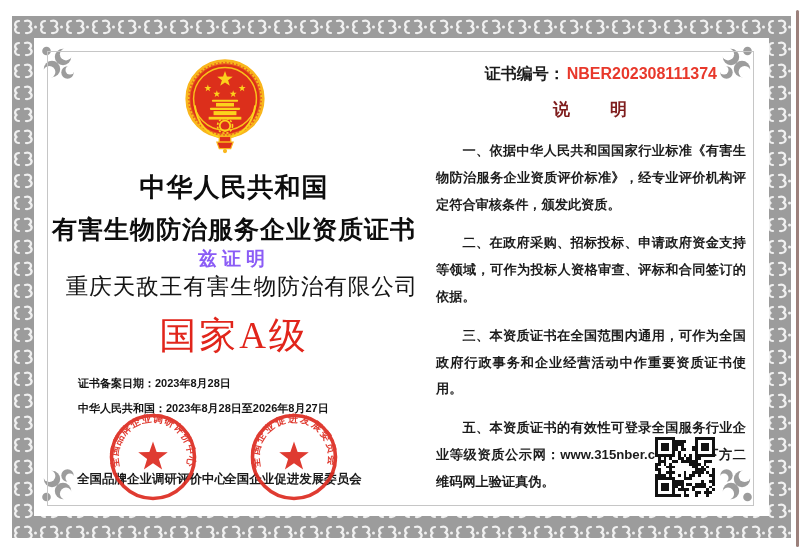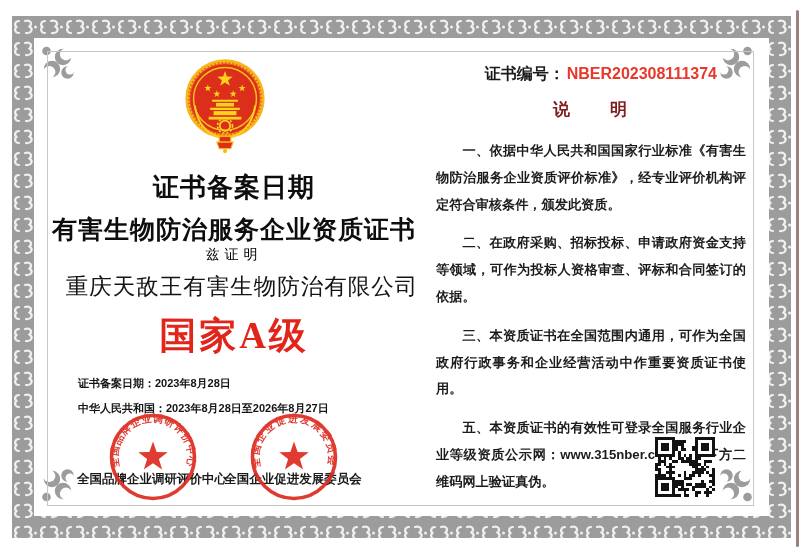--- a/index.html
+++ b/index.html
@@ -18,26 +18,26 @@
     border:1px solid #c6c6c6;
   }
 
   
   .emblem{left:184px;top:58px;}
   .title1{left:46px;top:170px;width:376px;text-align:center;
     font-size:26px;font-weight:bold;letter-spacing:1px;color:#0d0d0d;}
   .title2{left:34px;top:201px;width:400px;text-align:center;
     font-size:25px;font-weight:bold;letter-spacing:1px;color:#0d0d0d;margin-top:12px;}
   .certify{left:46px;top:246px;width:376px;text-align:center;
-    font-size:14px;font-weight:400;letter-spacing:5px;color:#000000;}
+    font-size:19px;font-weight:700;letter-spacing:5px;color:#8b5cf6;}
   .company{left:34px;top:271px;width:400px;text-align:center;
     font-size:22.5px;font-weight:500;letter-spacing:1px;color:#141414;margin-left:8px;}
   .grade{left:46px;top:311px;width:376px;text-align:center;
     font-family:"Liberation Serif","DejaVu Serif",serif;
-    font-size:37px;font-weight:bold;letter-spacing:3px;color:#e1251b;}
+    font-size:37px;font-weight:normal;letter-spacing:3px;color:#e1251b;}
   .dates{left:78px;top:371px;font-size:11px;font-weight:bold;
     line-height:25px;color:#141414;}
 
   
   .seal-caption{font-size:12.5px;font-weight:bold;color:#1a1a1a;
     text-align:center;z-index:1;}
   .cap-left{left:72px;top:471px;width:160px;}
   .cap-right{left:219px;top:471px;width:148px;}
   .seal-stamp{z-index:2;opacity:.92;}
   .seal-left{left:107px;top:411px;}
@@ -120,21 +120,21 @@
   </g>
   <circle cx="50" cy="83" r="6.4" fill="none" stroke="#fcd21c" stroke-width="2.2"></circle>
   <circle cx="50" cy="83" r="9.2" fill="none" stroke="#fcd21c" stroke-width="2" stroke-dasharray="2.6 2.4"></circle>
   <path d="M13 58 C16 82 30 94 44 97" stroke="#fcd21c" stroke-width="2.4" fill="none"></path>
   <path d="M87 58 C84 82 70 94 56 97" stroke="#fcd21c" stroke-width="2.4" fill="none"></path>
   <rect x="43" y="96" width="14" height="7" fill="#dc2f1b" stroke="#f9b61c" stroke-width="1.6"></rect>
   <path d="M40 103 h20 l-3 8 h-14 Z" fill="#dc2f1b" stroke="#f9b61c" stroke-width="1.4"></path>
   <circle cx="50" cy="114" r="2.6" fill="#f9b61c"></circle>
 </svg>
 
-<div class="abs title1">证书备案日期</div>
+<div class="abs title1">中华人民共和国</div>
 <div class="abs title2">有害生物防治服务企业资质证书</div>
 <div class="abs certify">兹证明</div>
 <div class="abs company">重庆天敌王有害生物防治有限公司</div>
 <div class="abs grade">国家A级</div>
 
 <div class="abs dates">
   <div>
     <span>证书备案日期：</span><span>2023年8月28日</span>
   </div>
   <div>

